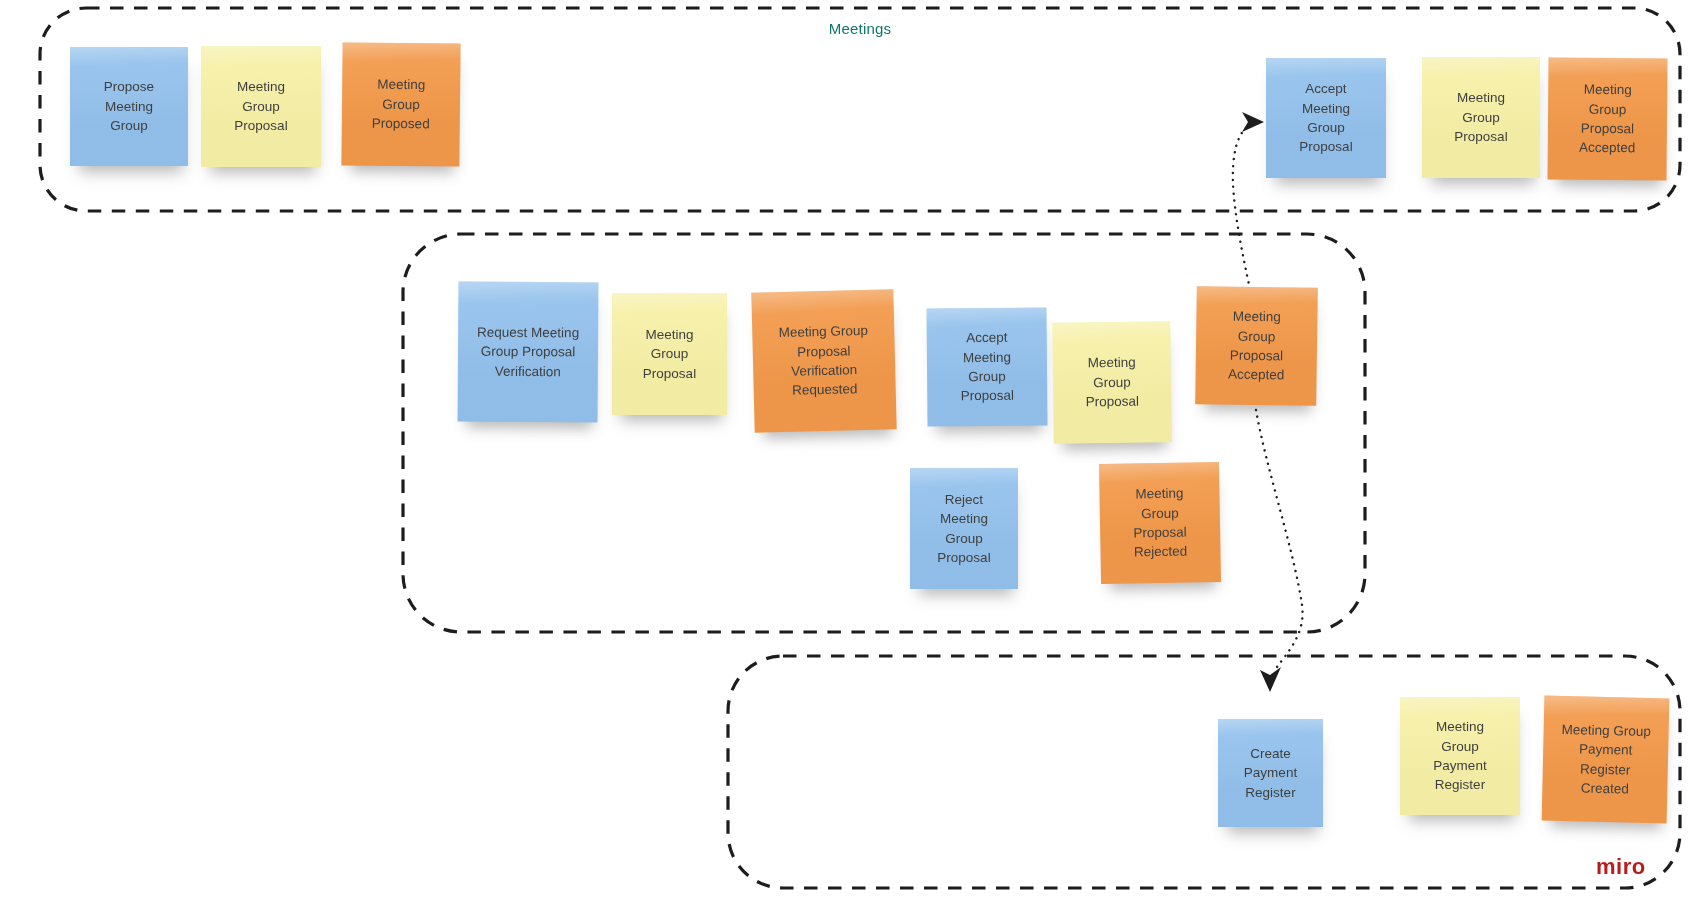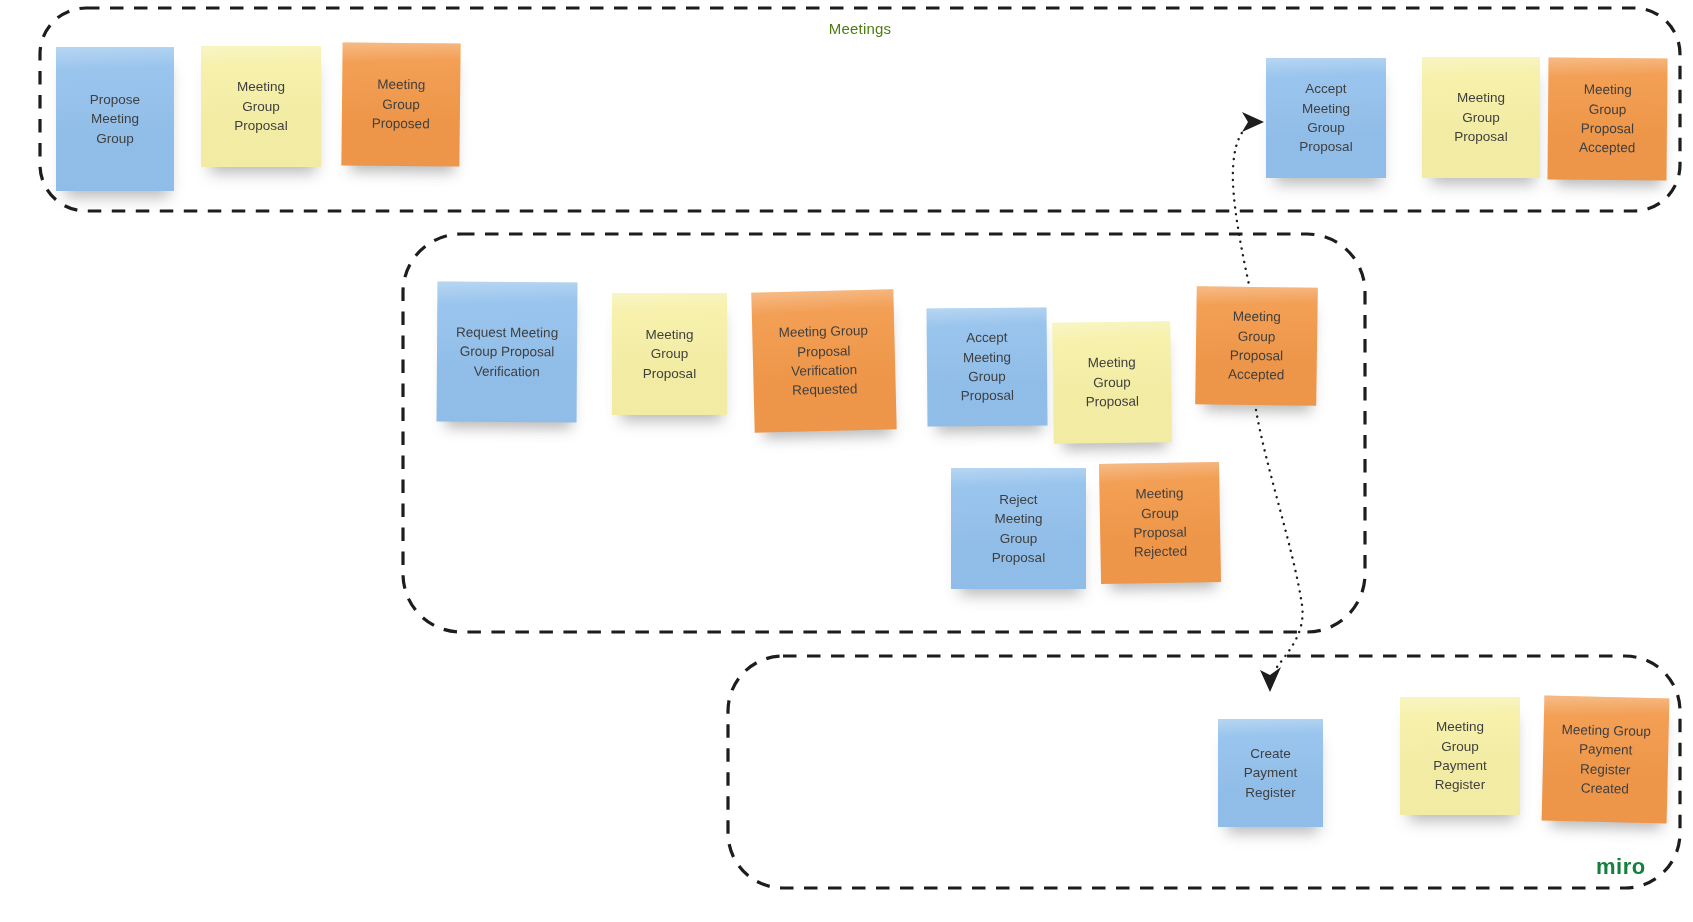--- a/index.html
+++ b/index.html
@@ -9,21 +9,21 @@
     background:#ffffff;
     overflow:hidden;
     font-family:"Liberation Sans", sans-serif;
   }
   .layer{position:absolute;left:0;top:0;width:1693px;height:922px;}
   svg.layer{pointer-events:none;}
   .region-title{
     position:absolute;
     text-align:center;
     font-size:15px;
-    color:#4d7c0f;
+    color:#0f766e;
     letter-spacing:0.2px;
   }
   .sticky{
     position:absolute;
     display:flex;
     align-items:center;
     justify-content:center;
     text-align:center;
     box-shadow:2px 13px 14px -7px rgba(70,70,70,0.38);
     background-image:linear-gradient(178deg, rgba(255,255,255,0.30) 2%, rgba(255,255,255,0.06) 16%, rgba(0,0,0,0.02) 65%);
@@ -36,21 +36,21 @@
     padding:4px 6px;
   }
   .c-blue{background-color:#93c1ec;}
   .c-yellow{background-color:#f6f0a7;}
   .c-orange{background-color:#f2994a;}
   .watermark{
     position:absolute;
     left:1596px;top:854px;
     font-size:22px;
     font-weight:700;
-    color:#15803d;
+    color:#b91c1c;
     letter-spacing:0.5px;
   }
 </style>
 </head>
 <body>
 
 <div class="board">
 
   <svg class="layer" viewBox="0 0 1693 922">
     <rect x="40" y="8" width="1640" height="203" rx="46" fill="none" stroke="#1d1d1d" stroke-width="3.2" stroke-dasharray="13.5 10.5"></rect>
@@ -59,21 +59,21 @@
 
     <path d="M 1250,289 C 1243,258 1234,212 1233,183 C 1232,158 1236,136 1247,127" fill="none" stroke="#1d1d1d" stroke-width="2.4" stroke-dasharray="0.1 6.8" stroke-linecap="round"></path>
     <polygon points="1264,122 1242,112 1248,122 1242,132" fill="#1d1d1d"></polygon>
 
     <path d="M 1256,410 C 1266,468 1294,550 1302,605 C 1306,633 1288,652 1277,667" fill="none" stroke="#1d1d1d" stroke-width="2.4" stroke-dasharray="0.1 6.8" stroke-linecap="round"></path>
     <polygon points="1270,692 1260,670 1270,675 1281,667" fill="#1d1d1d"></polygon>
   </svg>
 
   <div class="region-title" style="left:40px;top:20px;width:1640px">Meetings</div>
 
-  <div class="sticky c-blue" style="left:56px;top:47px;width:118px;height:144px">
+  <div class="sticky c-blue" style="left:70px;top:47px;width:118px;height:119px">
     <span class="sticky-text">Propose
 Meeting
 Group</span>
   </div>
   <div class="sticky c-yellow" style="left:201px;top:46px;width:120px;height:121px">
     <span class="sticky-text">Meeting
 Group
 Proposal</span>
   </div>
   <div class="sticky c-orange" style="left:342px;top:43px;width:118px;height:123px;transform:rotate(0.6deg)">
@@ -93,21 +93,21 @@
 Group
 Proposal</span>
   </div>
   <div class="sticky c-orange" style="left:1548px;top:58px;width:119px;height:122px;transform:rotate(0.5deg)">
     <span class="sticky-text">Meeting
 Group
 Proposal
 Accepted</span>
   </div>
 
-  <div class="sticky c-blue" style="left:437px;top:282px;width:140px;height:140px;transform:rotate(0.4deg)">
+  <div class="sticky c-blue" style="left:458px;top:282px;width:140px;height:140px;transform:rotate(0.4deg)">
     <span class="sticky-text">Request Meeting
 Group Proposal
 Verification</span>
   </div>
   <div class="sticky c-yellow" style="left:612px;top:293px;width:115px;height:122px">
     <span class="sticky-text">Meeting
 Group
 Proposal</span>
   </div>
   <div class="sticky c-orange" style="left:753px;top:291px;width:142px;height:140px;transform:rotate(-1.4deg)">
@@ -127,21 +127,21 @@
 Group
 Proposal</span>
   </div>
   <div class="sticky c-orange" style="left:1196px;top:287px;width:121px;height:118px;transform:rotate(0.8deg)">
     <span class="sticky-text">Meeting
 Group
 Proposal
 Accepted</span>
   </div>
 
-  <div class="sticky c-blue" style="left:951px;top:468px;width:135px;height:121px">
+  <div class="sticky c-blue" style="left:910px;top:468px;width:108px;height:121px">
     <span class="sticky-text">Reject
 Meeting
 Group
 Proposal</span>
   </div>
   <div class="sticky c-orange" style="left:1100px;top:463px;width:120px;height:120px;transform:rotate(-1deg)">
     <span class="sticky-text">Meeting
 Group
 Proposal
 Rejected</span>

